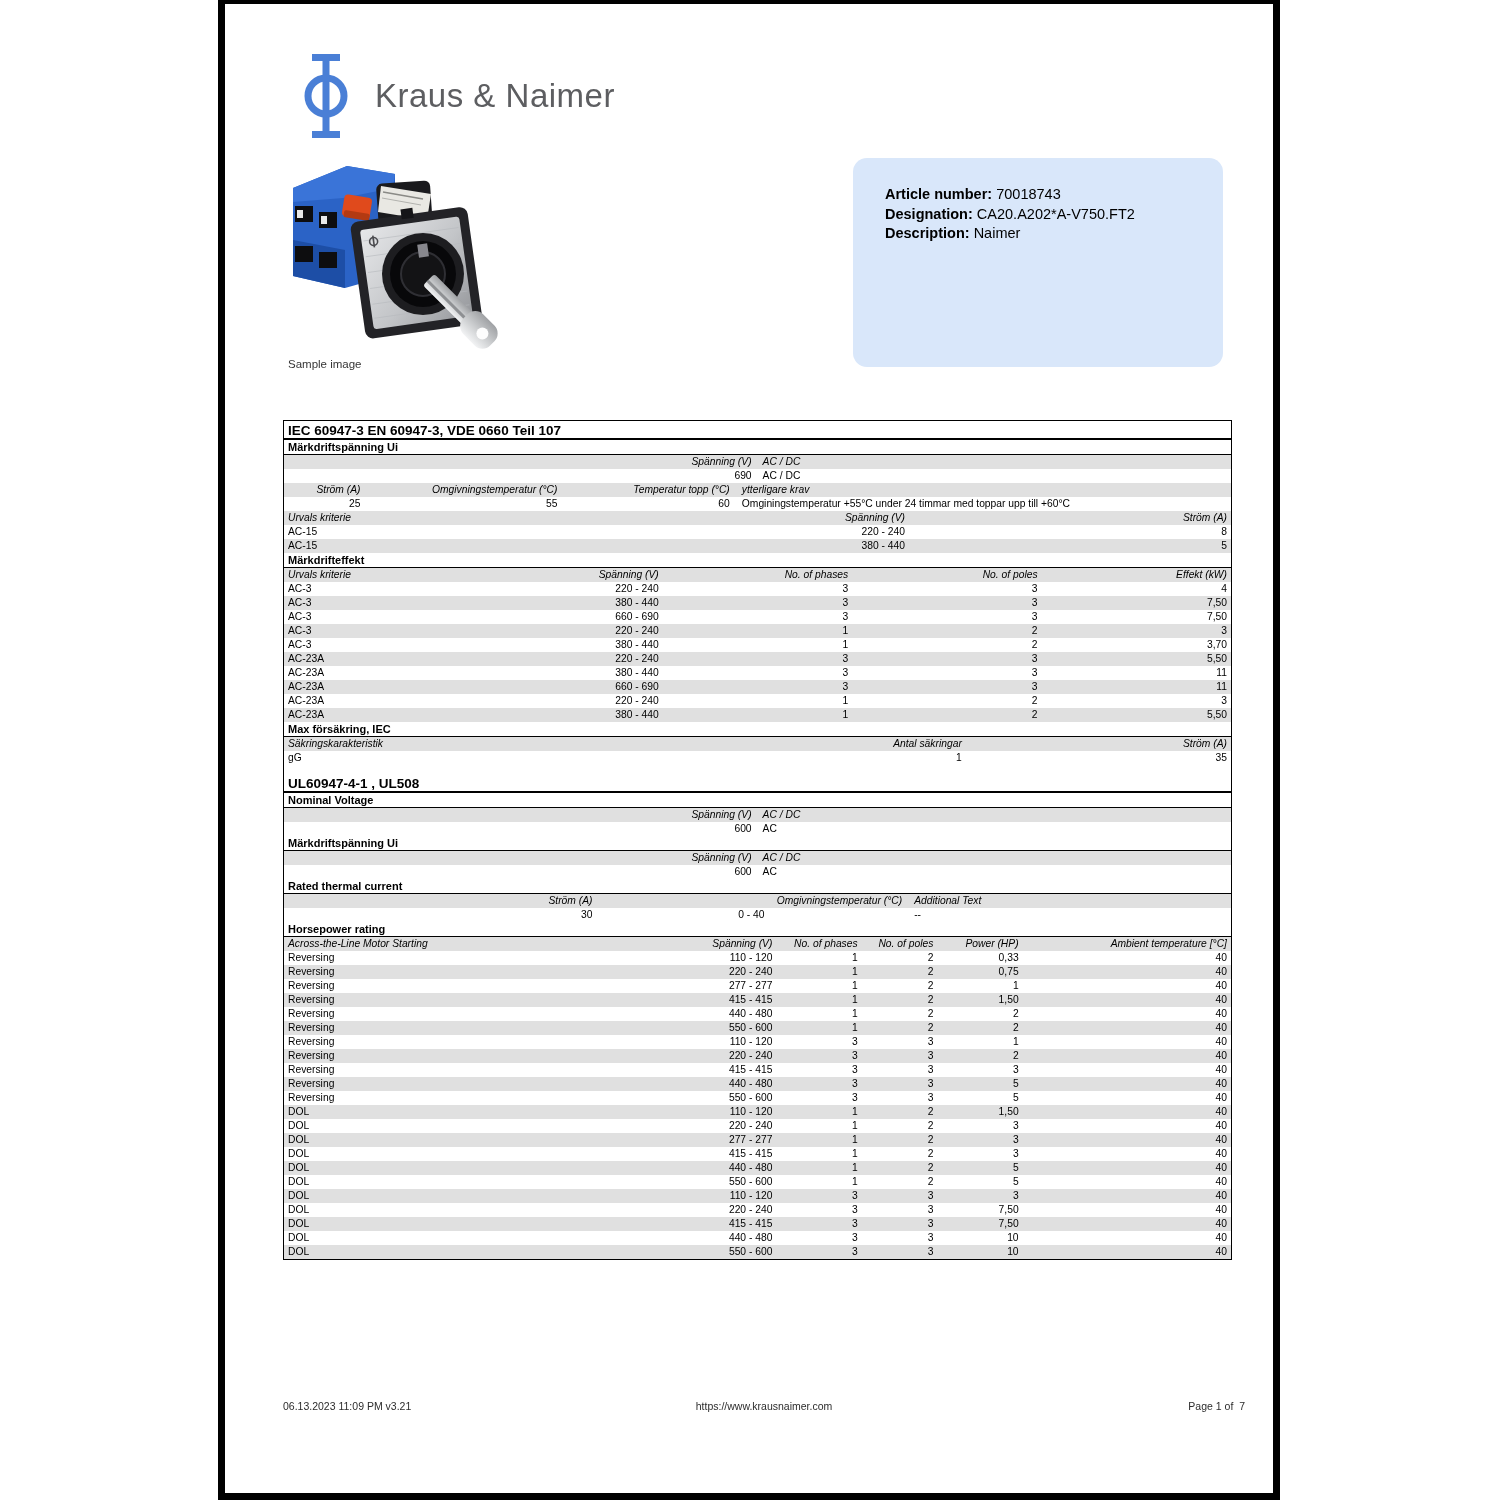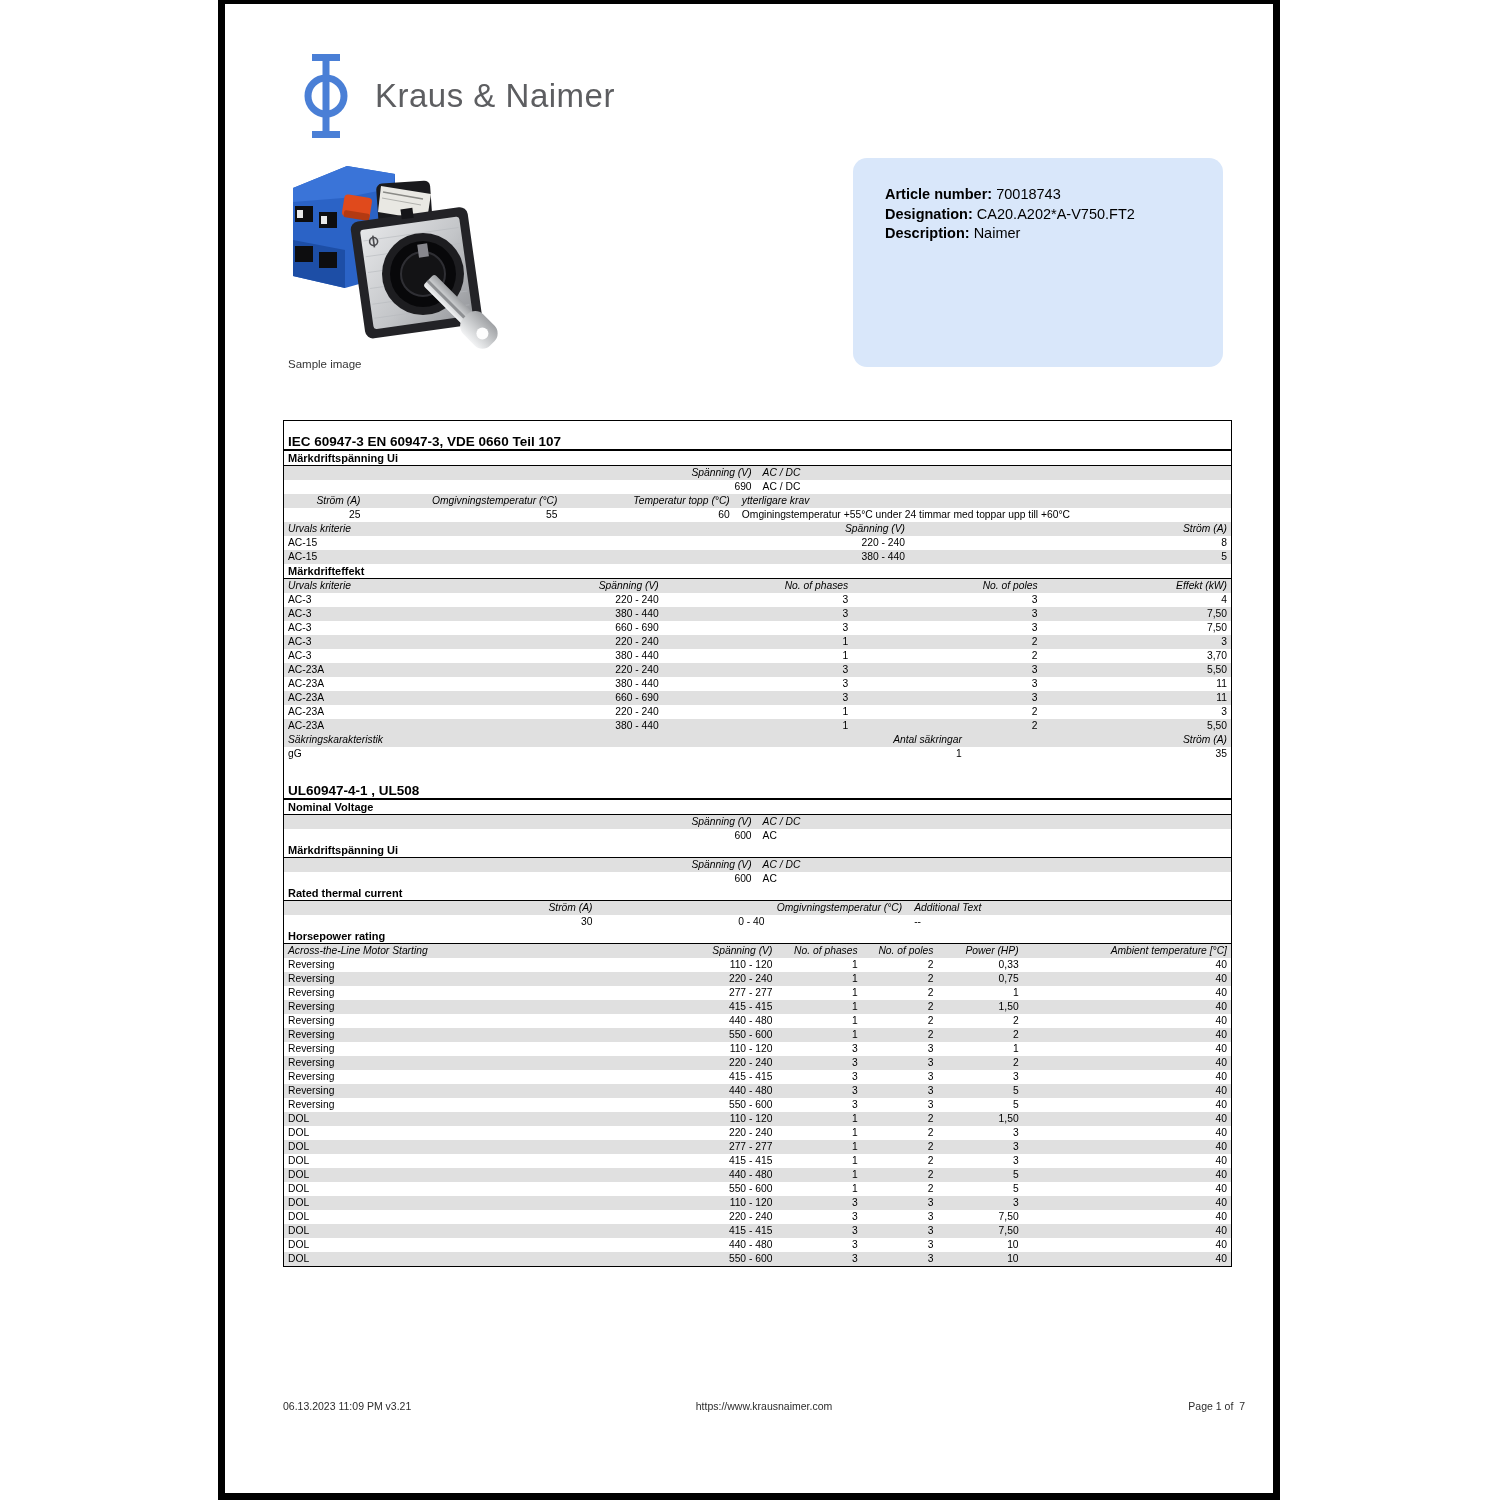--- a/index.html
+++ b/index.html
@@ -19,21 +19,21 @@
   .infobox{position:absolute;left:628px;top:154px;width:370px;height:209px;
            box-sizing:border-box;background:#d9e7fa;border-radius:14px;
            padding:27px 32px 0 32px;}
   .infobox h1{margin:0 0 15px 0;font-size:32px;letter-spacing:-0.3px;}
   .infobox p{margin:0;font-size:14.5px;line-height:19.5px;}
   
   .doc{position:absolute;left:58px;top:416px;width:949px;box-sizing:border-box;
        border:1px solid #000;}
   .sec-h1{font-weight:bold;font-size:13.5px;height:19px;line-height:17px;
           padding:1px 4px 0 4px;border-bottom:2px solid #000;box-sizing:border-box;
-          overflow:hidden;white-space:nowrap;margin-top:11px;}
+          overflow:hidden;white-space:nowrap;}
   .sec-h2{font-weight:bold;font-size:11px;height:15px;line-height:14px;
           padding:0 4px;border-bottom:1px solid #000;box-sizing:border-box;
           overflow:hidden;white-space:nowrap;}
   .gap{height:9px;}
   .tbl{width:100%;}
   .trow{display:flex;height:14px;line-height:14px;font-size:10.3px;}
   .trow.hdr{background:#e0e0e0;font-style:italic;}
   .trow.gray{background:#e0e0e0;}
   .tcell{box-sizing:border-box;padding:0 4px;overflow:hidden;white-space:nowrap;}
   
@@ -242,20 +242,21 @@
           <span class="tcell" style="width: 20%; text-align: right;">3</span>
         </div>
         <div class="trow gray">
           <span class="tcell" style="width: 25%; text-align: left;">AC-23A</span>
           <span class="tcell" style="width: 15%; text-align: right;">380 - 440</span>
           <span class="tcell" style="width: 20%; text-align: right;">1</span>
           <span class="tcell" style="width: 20%; text-align: right;">2</span>
           <span class="tcell" style="width: 20%; text-align: right;">5,50</span>
         </div>
       </div>
+      <div class="sec-h2">Max försäkring, IEC</div>
       <div class="tbl">
         <div class="trow hdr">
           <span class="tcell" style="width: 50%; text-align: left;">Säkringskarakteristik</span>
           <span class="tcell" style="width: 22%; text-align: right;">Antal säkringar</span>
           <span class="tcell" style="width: 28%; text-align: right;">Ström (A)</span>
         </div>
         <div class="trow ">
           <span class="tcell" style="width: 50%; text-align: left;">gG</span>
           <span class="tcell" style="width: 22%; text-align: right;">1</span>
           <span class="tcell" style="width: 28%; text-align: right;">35</span>

